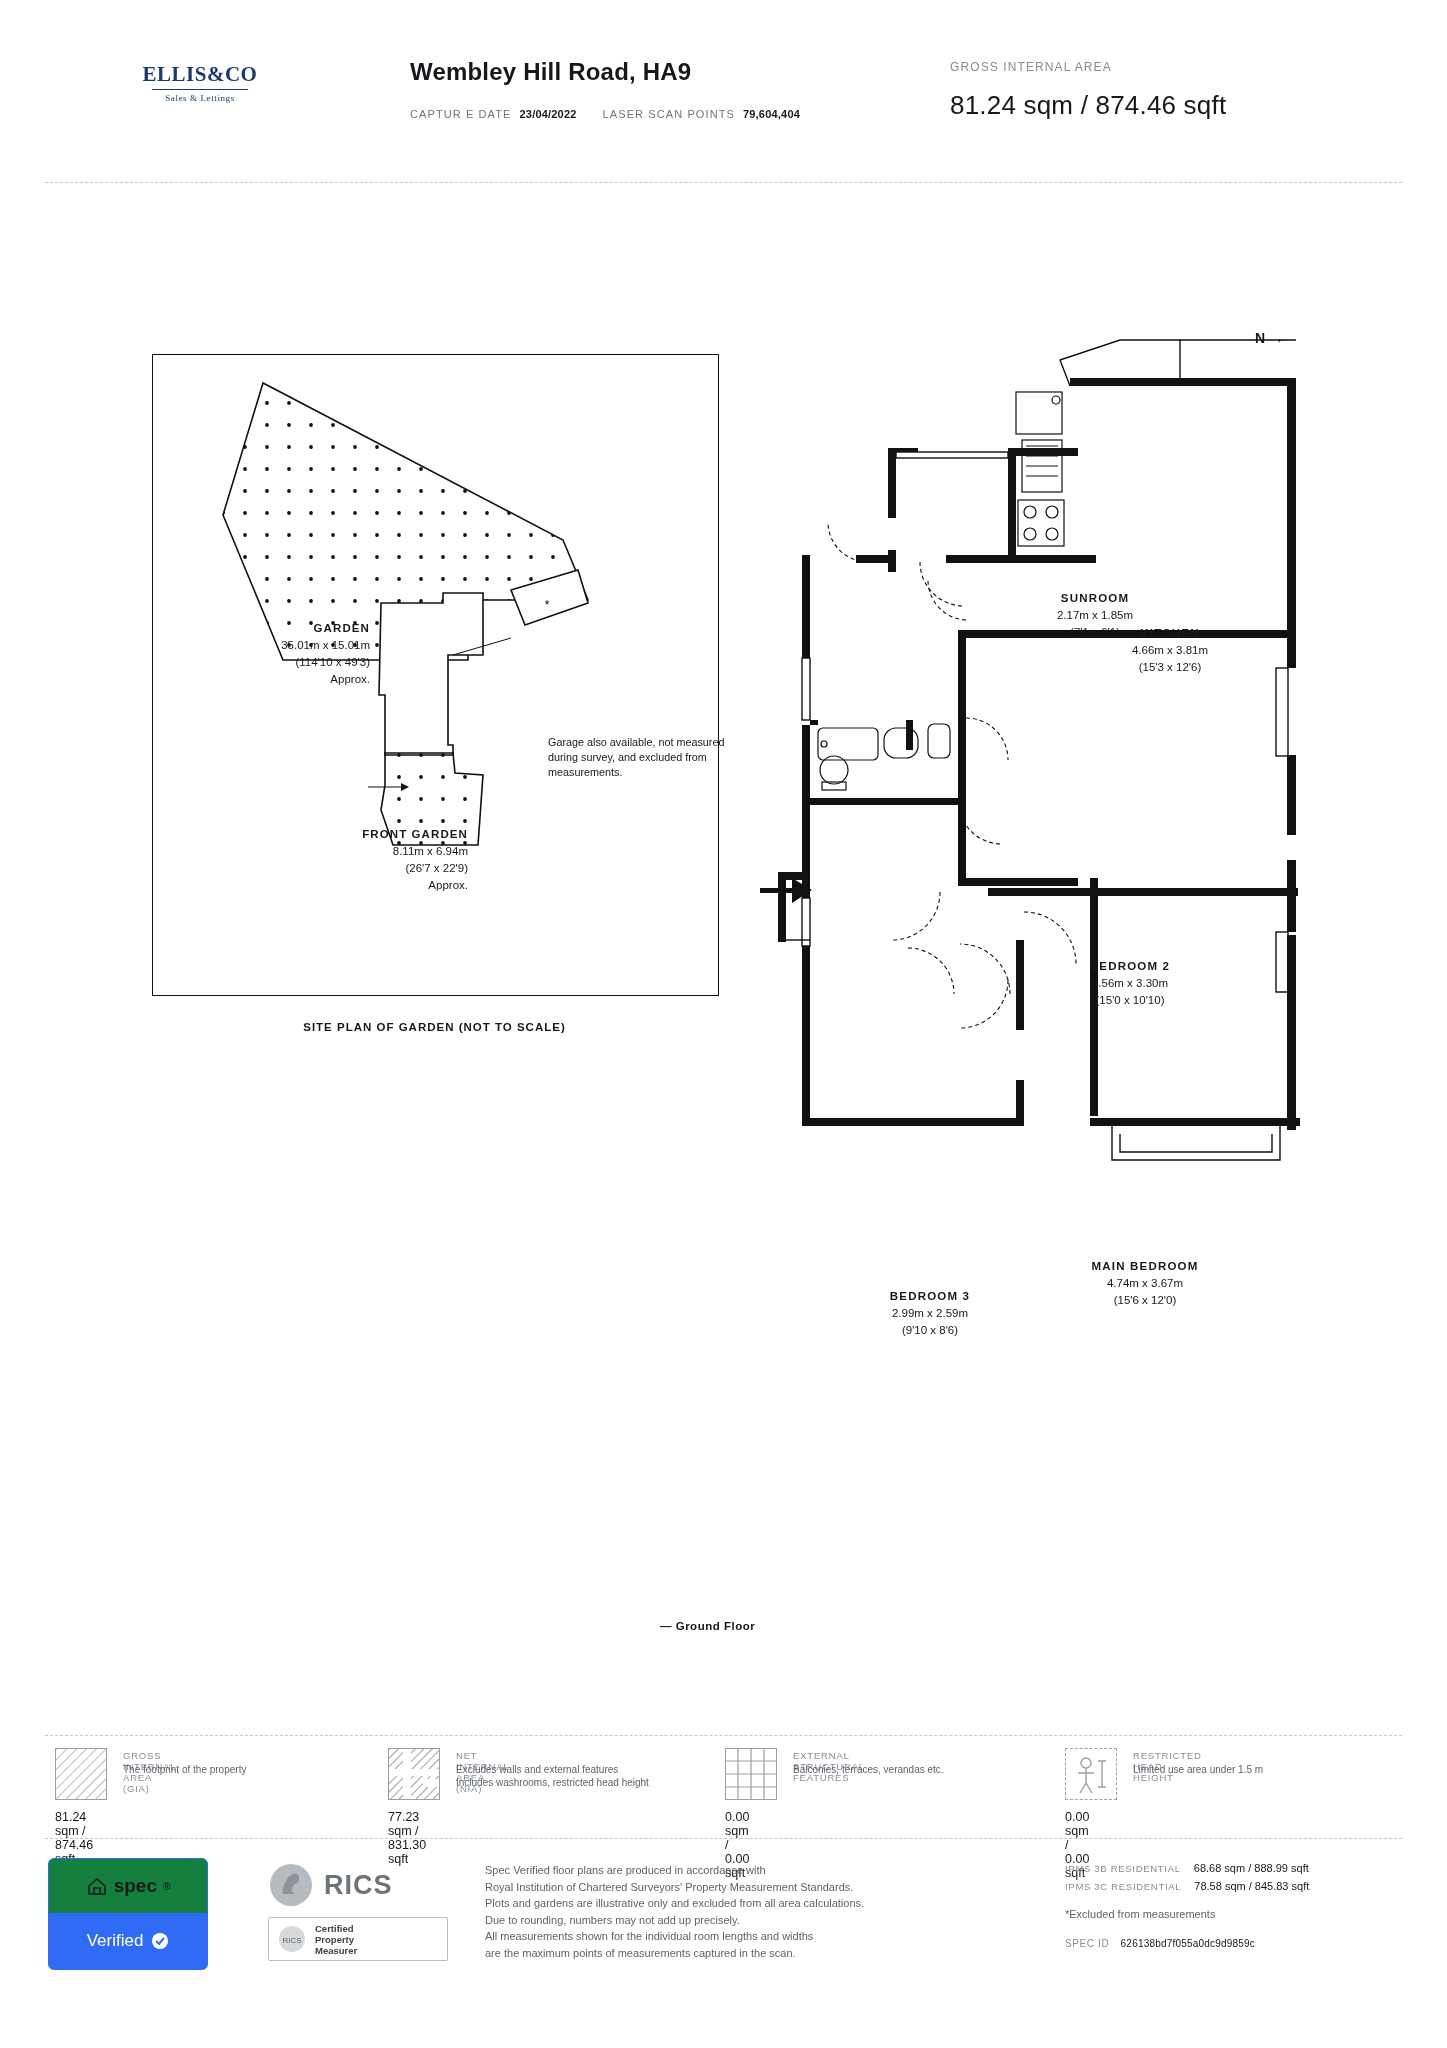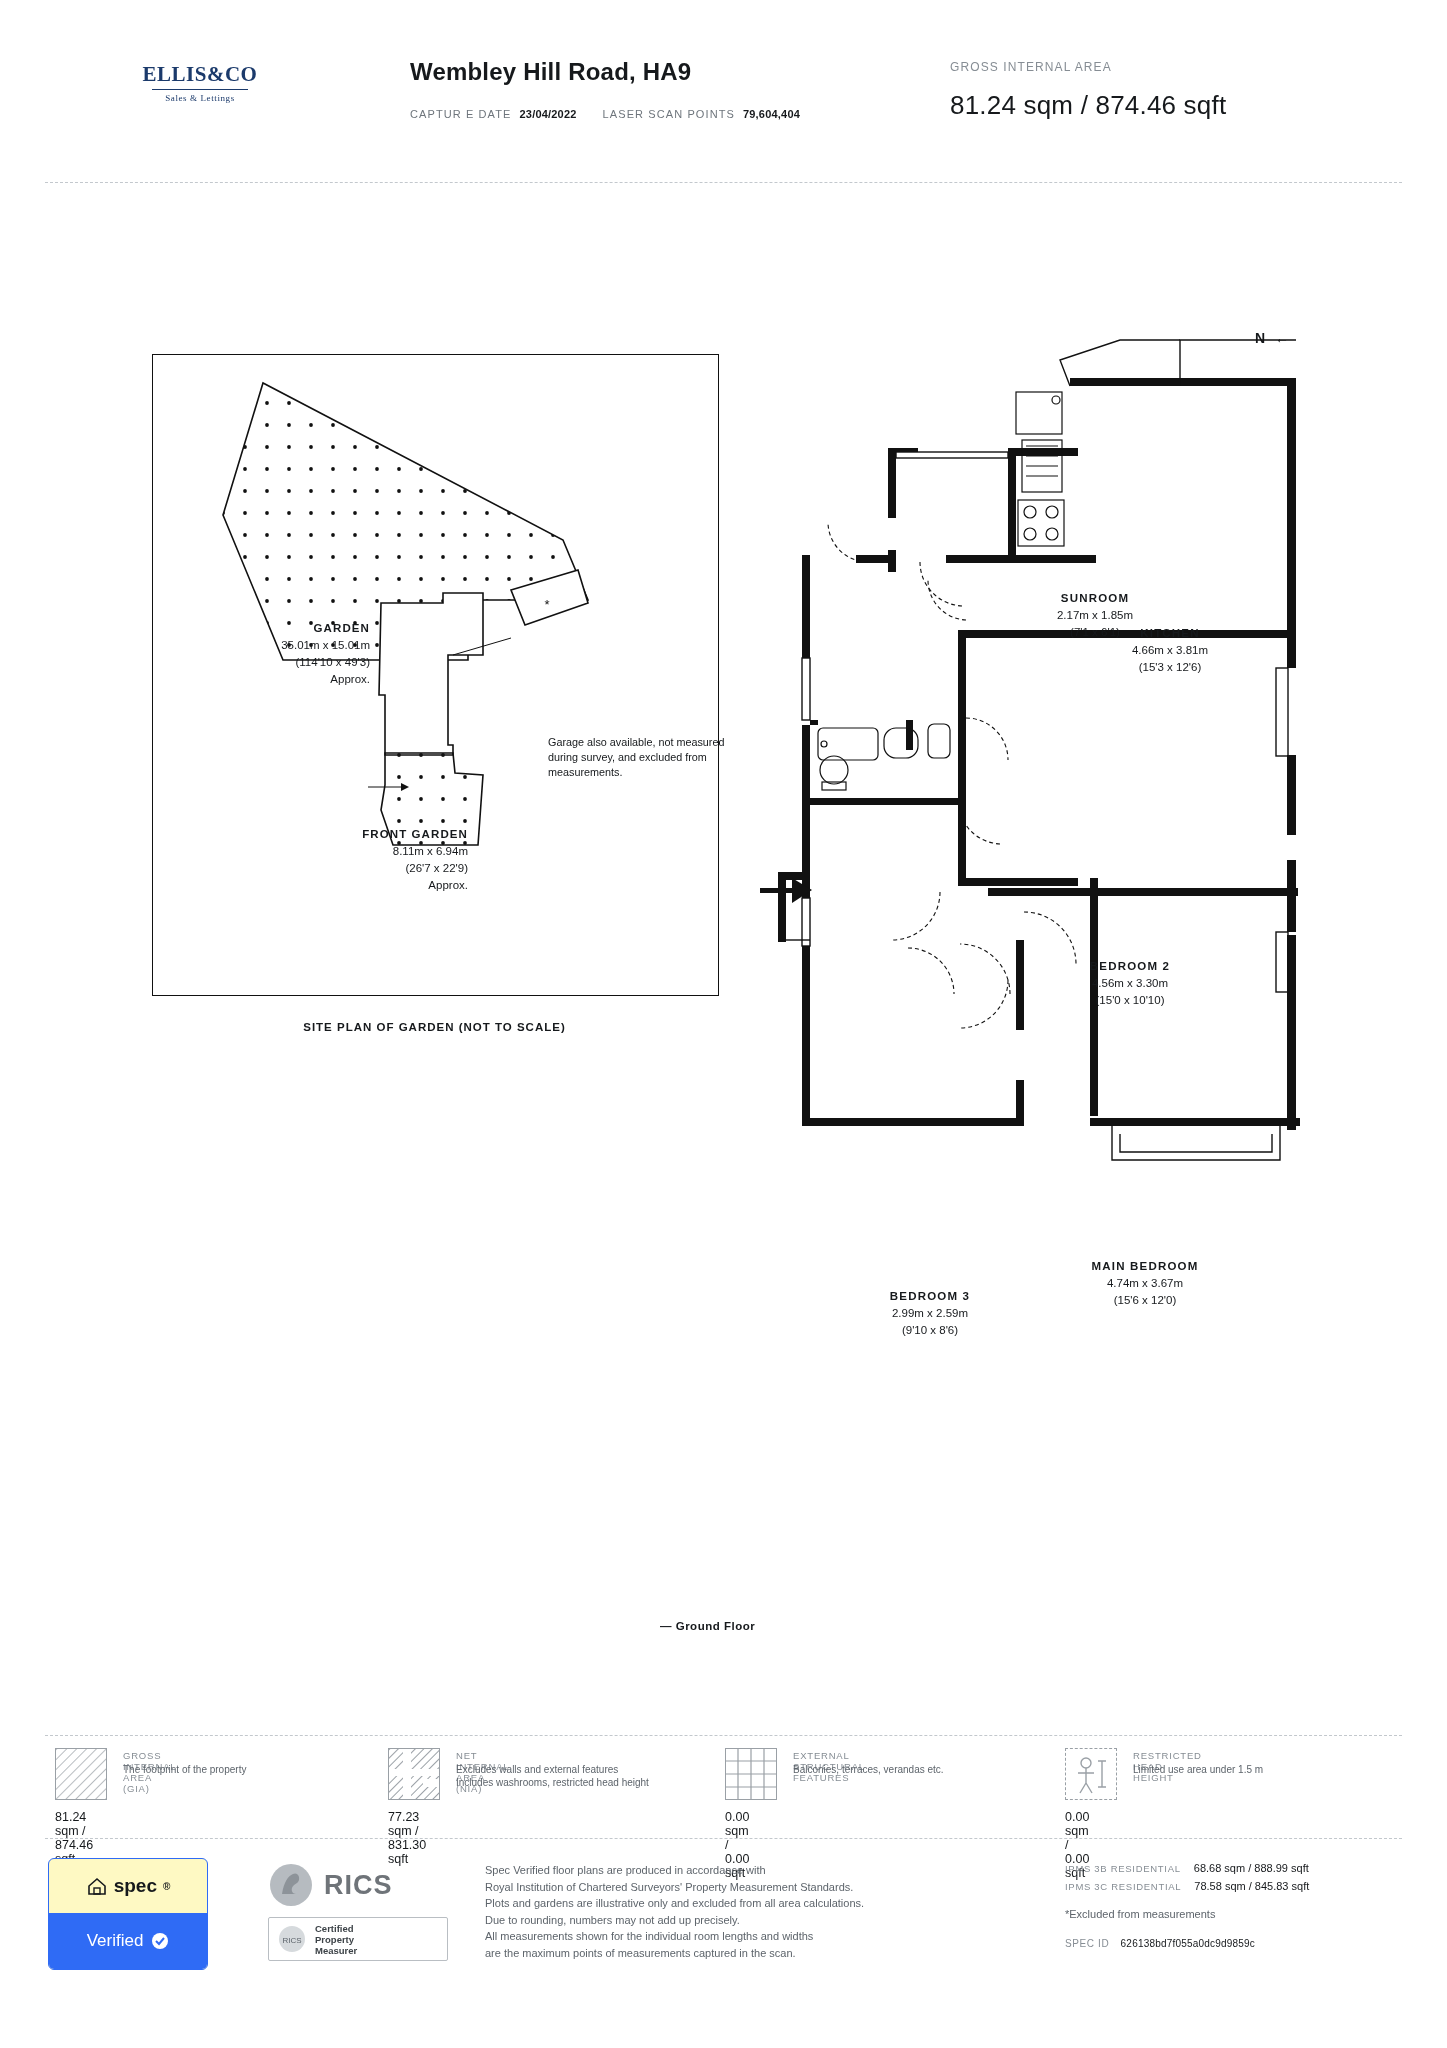--- a/index.html
+++ b/index.html
@@ -50,21 +50,21 @@
 
   
   .legend{position:absolute;left:45px;top:1748px;width:1360px;height:80px;}
   .leg{position:absolute;top:0;}
   .leg .sw{position:absolute;left:0;top:0;width:52px;height:52px;border:1px solid #9aa0a6;box-sizing:border-box;}
   .leg .t1{position:absolute;left:68px;top:2px;font-size:9.5px;letter-spacing:.8px;color:#868d94;}
   .leg .t2{position:absolute;left:68px;top:15px;font-size:10px;color:#5d646b;line-height:13px;width:250px;}
   .leg .t3{position:absolute;left:0;top:62px;font-size:12.5px;color:#16191c;}
 
   
-  .spec{position:absolute;left:48px;top:1858px;width:158px;height:110px;border:1px solid #2f6bf5;border-radius:6px;overflow:hidden;background:#fef9c3;}
+  .spec{position:absolute;left:48px;top:1858px;width:158px;height:110px;border:1px solid #2f6bf5;border-radius:6px;overflow:hidden;background:#15803d;}
   .spec .top{height:54px;display:flex;align-items:center;justify-content:center;gap:6px;font-size:19px;color:#16191c;font-weight:bold;}
   .spec .bot{height:56px;background:#2f6bf5;display:flex;align-items:center;justify-content:center;gap:8px;color:#fff;font-size:17px;}
   .rics{position:absolute;left:268px;top:1862px;width:180px;}
   .rics .r1{display:flex;align-items:center;gap:10px;}
   .rics .r1 .nm{font-size:27px;font-weight:bold;color:#6f7479;letter-spacing:1px;}
   .rics .r2{margin-top:9px;border:1px solid #b9bec3;border-radius:2px;height:44px;display:flex;align-items:center;gap:8px;padding:0 8px;box-sizing:border-box;}
   .rics .r2 .txt{font-size:9.5px;line-height:11px;color:#3d4348;font-weight:bold;}
 
   .disclaim{position:absolute;left:485px;top:1862px;width:520px;font-size:11px;line-height:16.5px;color:#5d646b;}
 

